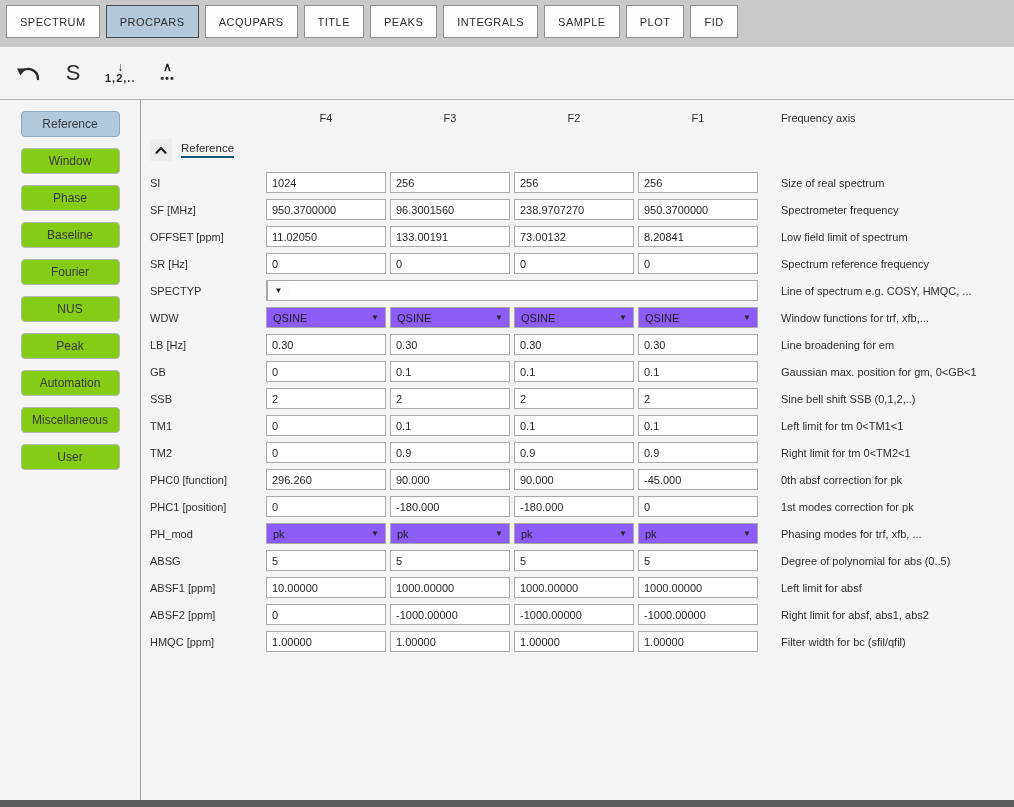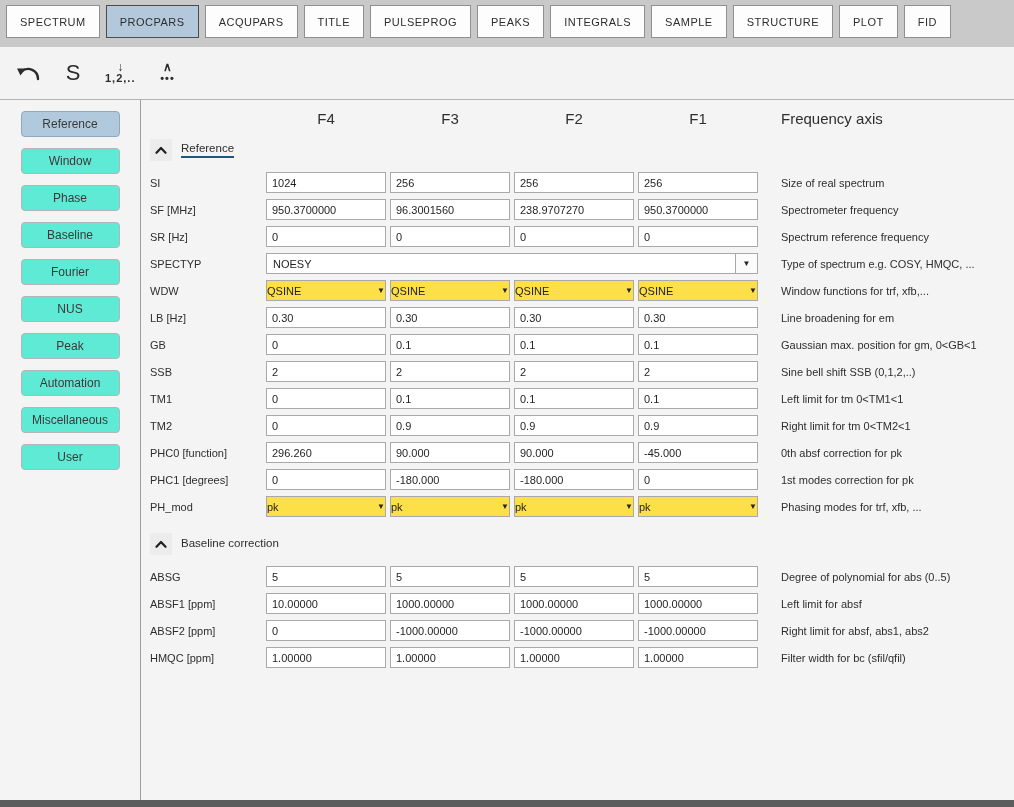--- a/index.html
+++ b/index.html
@@ -18,69 +18,67 @@
              padding-left:15px; gap:20px; flex:none; }
   .tool { display:flex; flex-direction:column; align-items:center; justify-content:center; color:#2b2b2b; cursor:pointer; min-width:24px; }
   .tool-letter { font-size:22px; line-height:1; }
   .t-top { font-size:12px; line-height:10px; font-weight:bold; }
   .t-bot { font-size:11px; line-height:12px; font-weight:bold; letter-spacing:1px; }
 
   
   .content { flex:1; display:flex; min-height:0; }
   .sidebar { width:141px; border-right:1px solid #9e9e9e; display:flex; flex-direction:column; align-items:center;
              padding-top:11px; gap:11px; flex:none; background:#f4f4f4; }
-  .sbtn { min-width:99px; height:26px; background:#5eead4; border:1px solid #b5b5b5; border-radius:4px;
+  .sbtn { min-width:99px; height:26px; background:#84cc16; border:1px solid #b5b5b5; border-radius:4px;
           font-size:12px; color:#3a3a3a; display:flex; align-items:center; justify-content:center;
           padding:0 7px; cursor:pointer; white-space:nowrap; }
   .sbtn.active { background:#b0c9dd; border-color:#8fa9bd; }
 
   .params { flex:1; padding-top:10px; overflow:hidden; }
   .grid { display:grid; grid-template-columns:112px 120px 120px 120px 120px 1fr; column-gap:4px;
           padding-left:9px; align-items:center; }
-  .colheads { height:16px; font-size:15px; color:#2e2e2e; }
+  .colheads { height:16px; font-size:11px; color:#2e2e2e; }
   .colheads .ch { text-align:center; }
   .colheads .ch-desc { text-align:left; padding-left:19px; }
 
   .sec-head { display:flex; align-items:center; gap:9px; margin:13px 0 8px 9px; height:22px; }
   .caret-btn { width:22px; height:22px; background:#ececec; border:none; display:flex; align-items:center;
                justify-content:center; cursor:pointer; }
   .sec-title { font-size:11.5px; color:#2e2e2e; padding-bottom:2px; }
   .sec-title.underlined { border-bottom:2px solid #1a567f; }
 
   .row { height:27px; }
   .plabel { font-size:11px; color:#2e2e2e; white-space:nowrap; }
   .pinput { height:21px; width:100%; border:1px solid #a9a9a9; background:#fff; font-size:11px;
             padding:0 5px; font-family:inherit; color:#1f1f1f; }
   .ptext { font-size:11px; color:#2e2e2e; }
-  .select { height:21px; border:1px solid #a9a9a9; background:#fde047; display:flex; align-items:center;
-            justify-content:space-between; padding:0 0; font-size:11px; color:#1f1f1f; cursor:pointer; }
+  .select { height:21px; border:1px solid #a9a9a9; background:#8b5cf6; display:flex; align-items:center;
+            justify-content:space-between; padding:0 6px; font-size:11px; color:#1f1f1f; cursor:pointer; }
   .sel-arrow { font-size:8px; color:#222; line-height:1; }
   .wideselect { grid-column:2 / 6; height:21px; border:1px solid #a9a9a9; background:#fff; display:flex;
                 align-items:stretch; cursor:pointer; }
   .ws-text { flex:1; display:flex; align-items:center; padding:0 6px; font-size:11px; color:#1f1f1f; }
   .ws-btn { width:22px; border:none; border-left:1px solid #a9a9a9; background:#fbfbfb; display:flex;
             align-items:center; justify-content:center; font-size:8px; color:#222; cursor:pointer; }
   .desc { font-size:11px; color:#2e2e2e; padding-left:19px; white-space:nowrap; }
 
   .statusbar { height:7px; background:#5c5c5c; flex:none; }
 </style>
 </head>
 <body>
 
 <div id="app">
   <div class="tabbar" id="tabbar">
       <div class="tab">SPECTRUM</div>
       <div class="tab active">PROCPARS</div>
       <div class="tab">ACQUPARS</div>
       <div class="tab">TITLE</div>
-      <div class="tab">PULSEPROG</div>
       <div class="tab">PEAKS</div>
       <div class="tab">INTEGRALS</div>
       <div class="tab">SAMPLE</div>
-      <div class="tab">STRUCTURE</div>
       <div class="tab">PLOT</div>
       <div class="tab">FID</div>
     </div>
   <div class="toolbar" id="toolbar">
       <div class="tool">
         <svg width="26" height="18" viewBox="0 0 26 18">
           <path d="M23 15 C23 6 13 2 6.5 7.5" stroke="#2b2b2b" stroke-width="2.4" fill="none" stroke-linecap="round"></path>
           <path d="M2 4.5 L10.5 4.5 L5.5 11.5 Z" fill="#2b2b2b"></path>
         </svg>
       </div>
@@ -138,34 +136,41 @@
             </div>
             <div class="grid row">
               <span class="plabel">SF [MHz]</span>
               <input type="text" class="pinput" value="950.3700000" style="">
               <input type="text" class="pinput" value="96.3001560" style="">
               <input type="text" class="pinput" value="238.9707270" style="">
               <input type="text" class="pinput" value="950.3700000" style="">
               <span class="desc">Spectrometer frequency</span>
             </div>
             <div class="grid row">
+              <span class="plabel">OFFSET [ppm]</span>
+              <input type="text" class="pinput" value="11.02050" style="">
+              <input type="text" class="pinput" value="133.00191" style="">
+              <input type="text" class="pinput" value="73.00132" style="">
+              <input type="text" class="pinput" value="8.20841" style="">
+              <span class="desc">Low field limit of spectrum</span>
+            </div>
+            <div class="grid row">
               <span class="plabel">SR [Hz]</span>
               <input type="text" class="pinput" value="0" style="">
               <input type="text" class="pinput" value="0" style="">
               <input type="text" class="pinput" value="0" style="">
               <input type="text" class="pinput" value="0" style="">
               <span class="desc">Spectrum reference frequency</span>
             </div>
             <div class="grid row">
               <span class="plabel">SPECTYP</span>
               <div class="wideselect">
-                <span class="ws-text">NOESY</span>
                 <button class="ws-btn">▼</button>
               </div>
-              <span class="desc">Type of spectrum e.g. COSY, HMQC, ...</span>
+              <span class="desc">Line of spectrum e.g. COSY, HMQC, ...</span>
             </div>
           </div>
           <div class="section">
             <div class="grid row">
               <span class="plabel">WDW</span>
               <div class="select">
                 <span>QSINE</span>
                 <span class="sel-arrow">▼</span>
               </div>
               <div class="select">
@@ -226,21 +231,21 @@
           <div class="section">
             <div class="grid row">
               <span class="plabel">PHC0 [function]</span>
               <input type="text" class="pinput" value="296.260" style="">
               <input type="text" class="pinput" value="90.000" style="">
               <input type="text" class="pinput" value="90.000" style="">
               <input type="text" class="pinput" value="-45.000" style="">
               <span class="desc">0th absf correction for pk</span>
             </div>
             <div class="grid row">
-              <span class="plabel">PHC1 [degrees]</span>
+              <span class="plabel">PHC1 [position]</span>
               <input type="text" class="pinput" value="0" style="">
               <input type="text" class="pinput" value="-180.000" style="">
               <input type="text" class="pinput" value="-180.000" style="">
               <input type="text" class="pinput" value="0" style="">
               <span class="desc">1st modes correction for pk</span>
             </div>
             <div class="grid row">
               <span class="plabel">PH_mod</span>
               <div class="select">
                 <span>pk</span>
@@ -255,28 +260,20 @@
                 <span class="sel-arrow">▼</span>
               </div>
               <div class="select">
                 <span>pk</span>
                 <span class="sel-arrow">▼</span>
               </div>
               <span class="desc">Phasing modes for trf, xfb, ...</span>
             </div>
           </div>
           <div class="section">
-            <div class="sec-head">
-              <button class="caret-btn">
-                <svg width="12" height="8" viewBox="0 0 12 8">
-                  <path d="M1.5 6.8 L6 2 L10.5 6.8" stroke="#222" stroke-width="2.2" fill="none" stroke-linecap="round" stroke-linejoin="round"></path>
-                </svg>
-              </button>
-              <span class="sec-title">Baseline correction</span>
-            </div>
             <div class="grid row">
               <span class="plabel">ABSG</span>
               <input type="text" class="pinput" value="5" style="">
               <input type="text" class="pinput" value="5" style="">
               <input type="text" class="pinput" value="5" style="">
               <input type="text" class="pinput" value="5" style="">
               <span class="desc">Degree of polynomial for abs (0..5)</span>
             </div>
             <div class="grid row">
               <span class="plabel">ABSF1 [ppm]</span>

